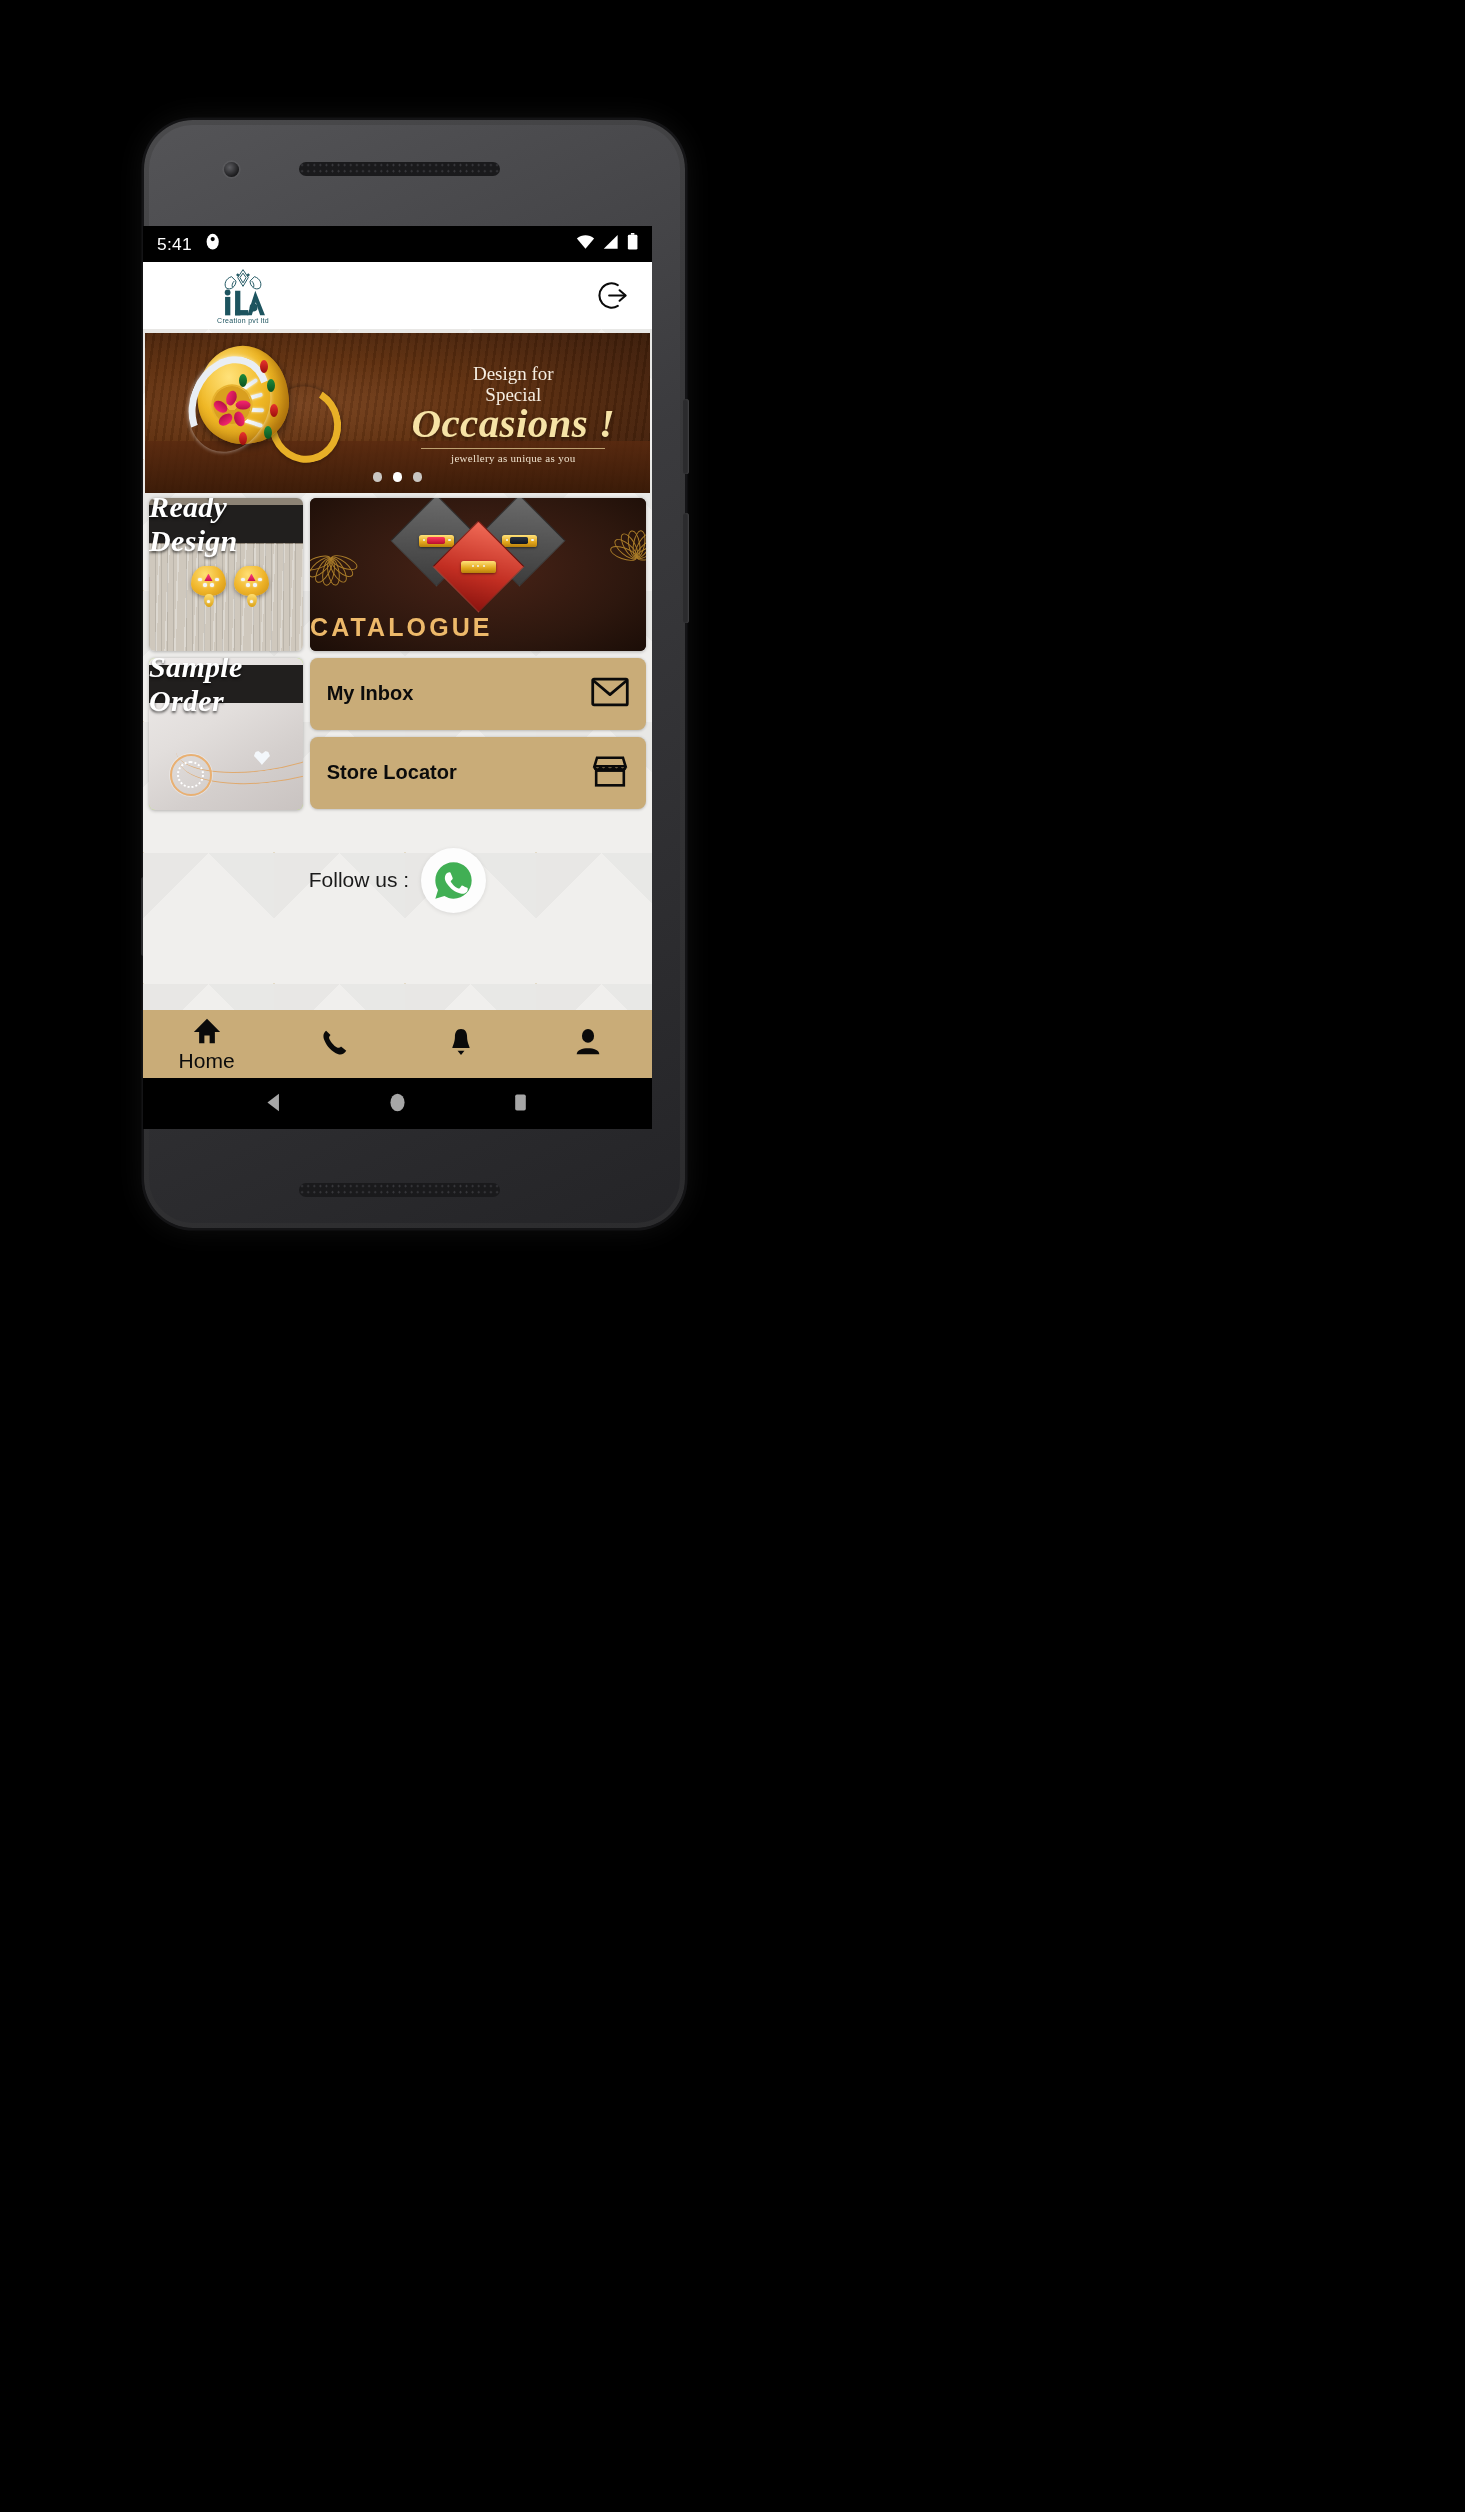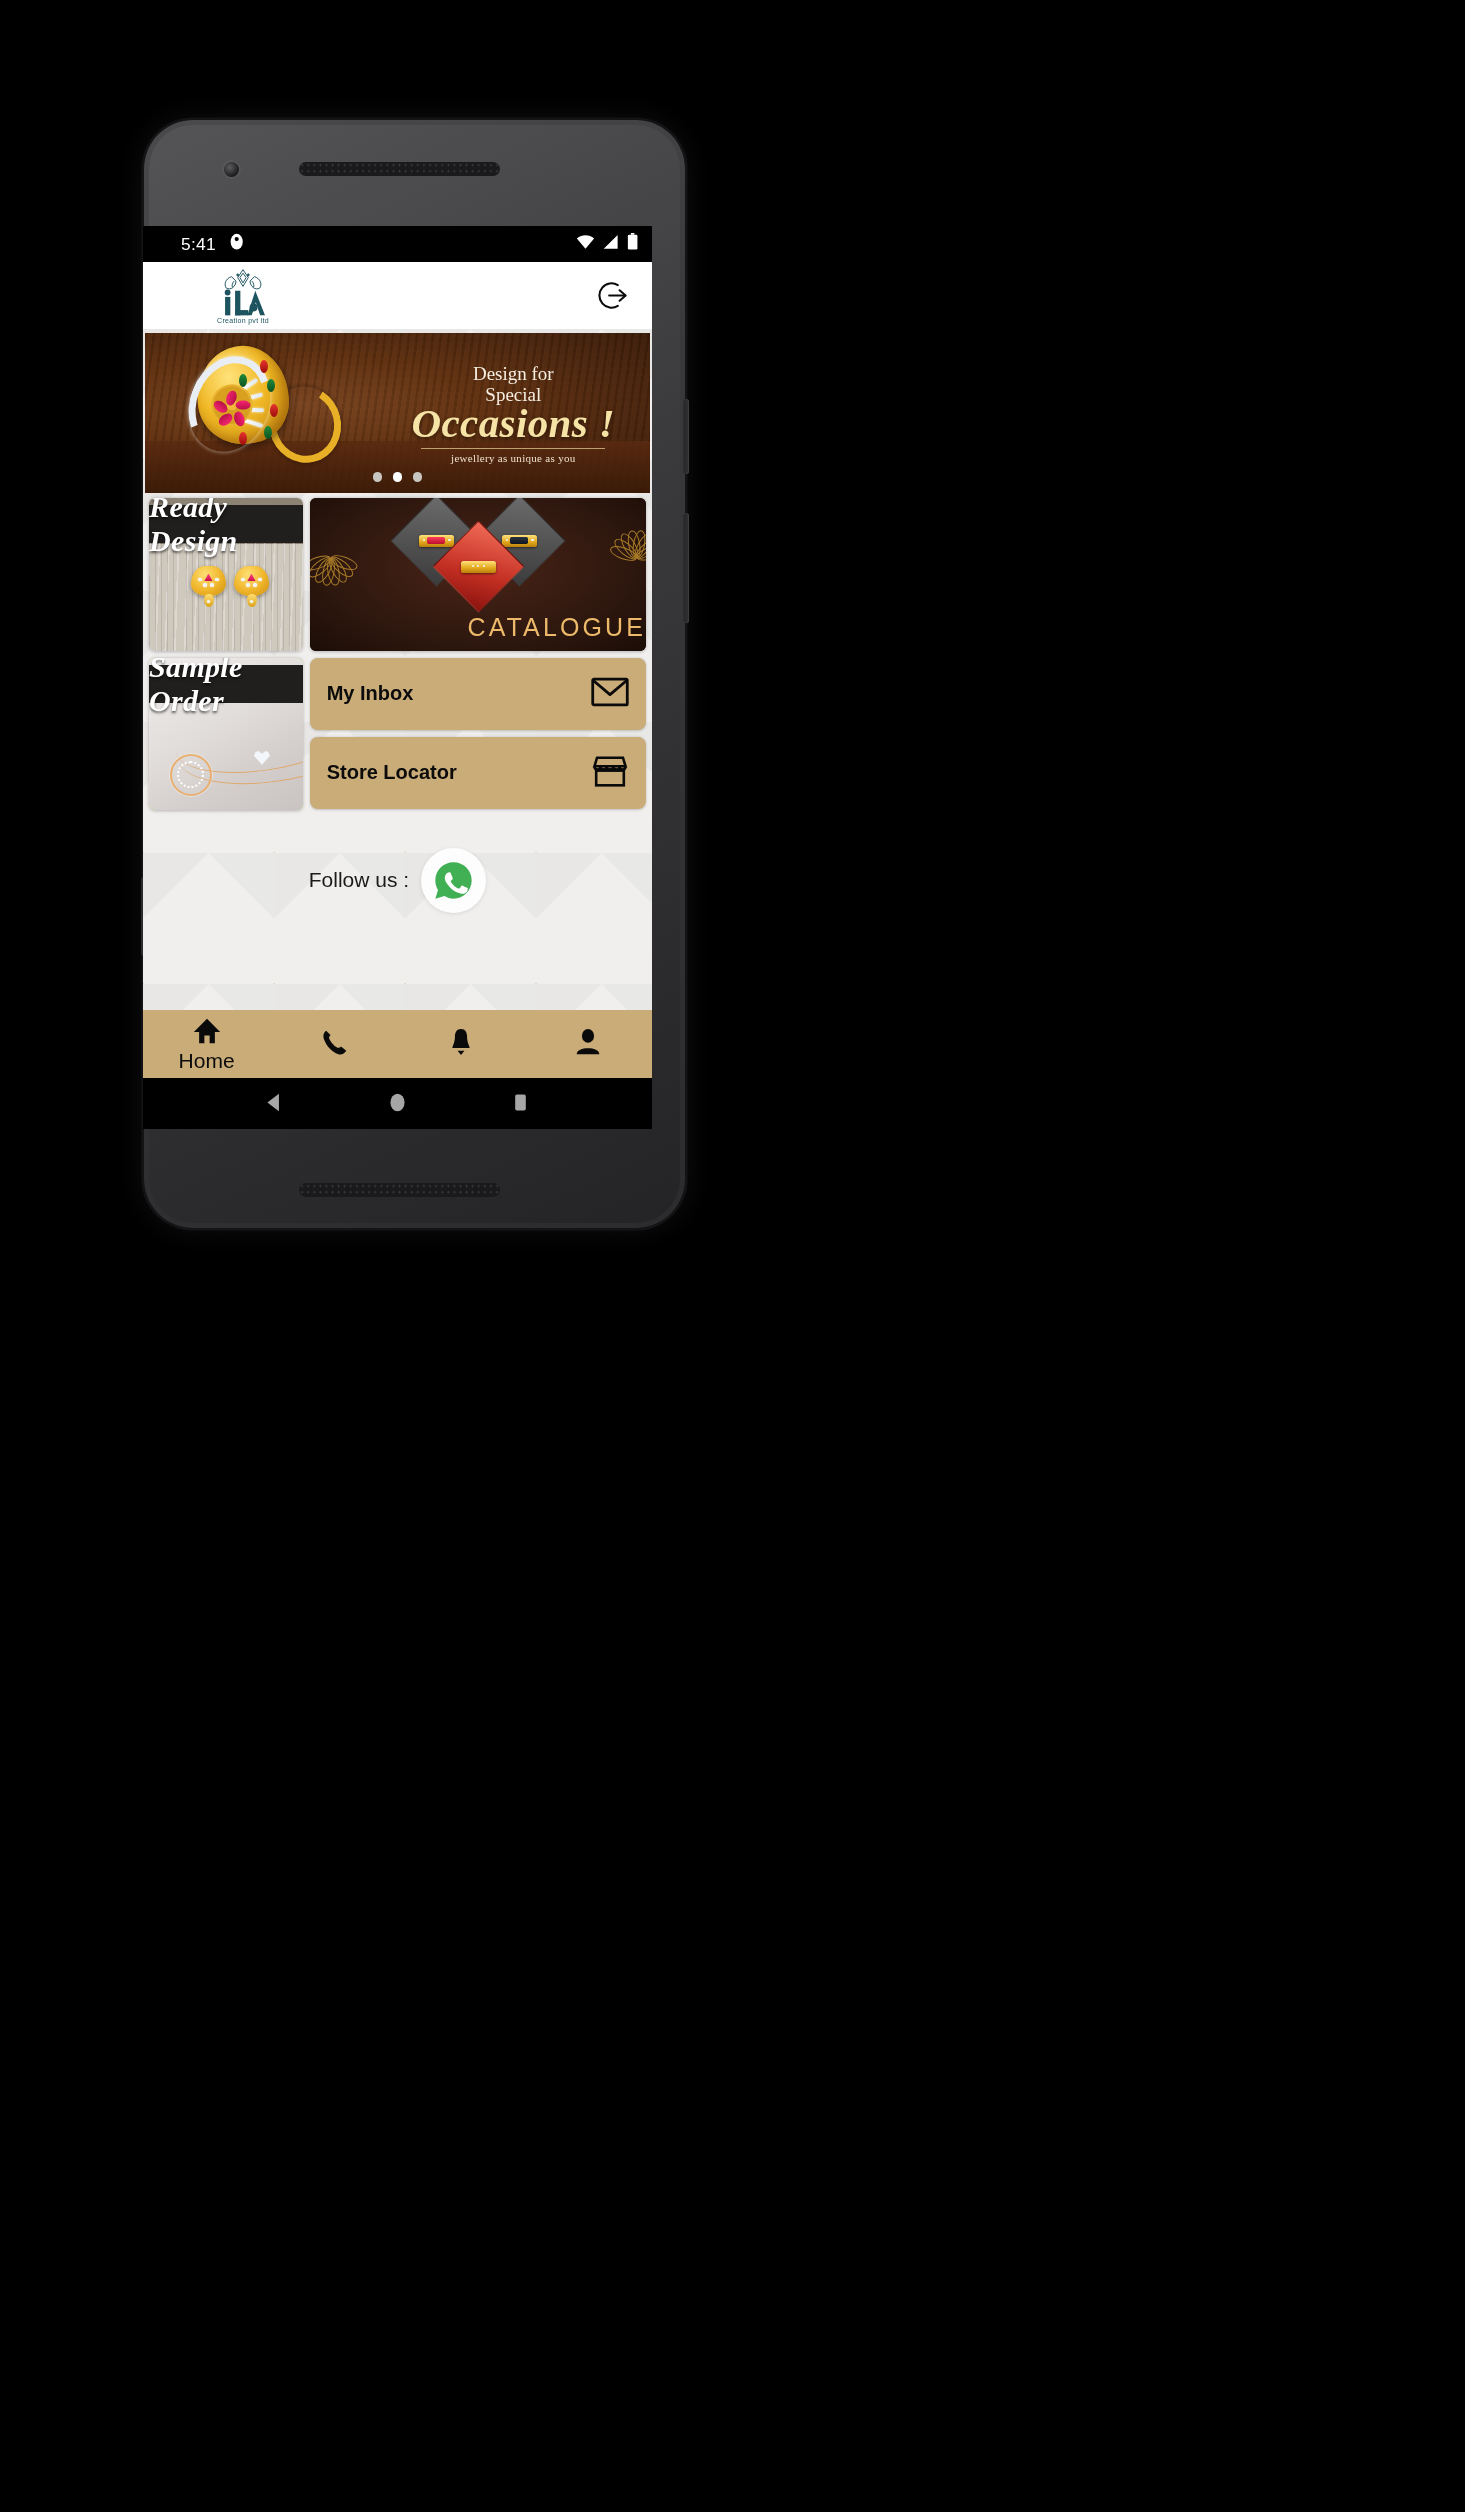--- a/index.html
+++ b/index.html
@@ -28,21 +28,21 @@
   .dev-btn.power{top:279px;height:75px;}
   .dev-btn.vol{top:393px;height:110px;}
   .dev-btn-left{position:absolute;left:-3.5px;top:757px;width:5.2px;height:79px;background:#2b2b2d;border-radius:2.6px;}
 
   
   #screen{position:absolute;left:143px;top:226px;width:509px;height:903px;background:#000;overflow:hidden;}
 
   
   #statusbar{height:36px;background:#000;color:#fff;display:flex;align-items:center;
              padding:0 14px;font-size:17.4px;font-weight:400;letter-spacing:0.3px;}
-  #statusbar .clock{margin-right:12.2px;margin-left:24px;}
+  #statusbar .clock{margin-right:12.2px;}
   .sb-icon{display:inline-block;}
   #sb-right{margin-left:auto;display:flex;align-items:center;gap:7px;}
 
   
   #appbar{height:67px;background:#fff;display:flex;align-items:center;
           justify-content:space-between;padding:0 19px;position:relative;}
   #logo{display:flex;flex-direction:column;align-items:center;margin-left:52px;}
   .logo-mark{width:58px;height:51px;position:relative;}
   .logo-sub{font-size:7px;color:#1d545f;letter-spacing:0.3px;margin-top:-1.7px;
             font-family:"Liberation Sans",sans-serif;}
@@ -156,22 +156,22 @@
   .dm.mid{left:51px;top:28px;background:linear-gradient(150deg,#f06a56,#c22e22 60%,#8c140f);}
   .dm-inner{transform:rotate(-45deg);width:100%;height:100%;display:flex;
         align-items:center;justify-content:center;}
   .cat-ring{width:38px;height:26px;position:relative;}
   .cr-bar{position:absolute;left:1.7px;top:7px;width:35px;height:12.2px;border-radius:2.6px;
         background:linear-gradient(#ffe27a,#e2a61c 60%,#b8800c);box-shadow:0 0.9px 2.6px rgba(0,0,0,.5);}
   .cr-stone{position:absolute;left:9.6px;top:9.6px;width:18.3px;height:7px;border-radius:1.7px;
         background:linear-gradient(#ff3b5c,#b80f2e);}
   .cr-stone.dark{background:linear-gradient(#2a3340,#10161f);}
   .cr-dia{position:absolute;width:2.6px;height:2.6px;border-radius:50%;background:#eef3f8;}
-  .cat-label{position:absolute;left:0;right:0;bottom:8.7px;text-align:right;
-        font-size:25px;font-weight:400;letter-spacing:3.1px;color:#edb96a;
+  .cat-label{position:absolute;left:0;right:0;bottom:8.7px;text-align:left;
+        font-size:25px;font-weight:700;letter-spacing:3.1px;color:#edb96a;
         font-family:"Liberation Sans",sans-serif;}
 
   
   #tile-sample{height:152px;background:#bef264;}
   .cloth{position:absolute;left:0;right:0;top:0;bottom:0;
         background:linear-gradient(150deg,#efeceb 0%,#e2dedc 42%,#d4cfcd 70%,#c9c3c1 100%);}
   .chain{position:absolute;border-bottom:1.7px solid #e0a86a;border-radius:50%;
         width:174px;height:61px;opacity:.95;}
   .pendant{position:absolute;left:21px;bottom:14px;width:38px;height:38px;border-radius:50%;
         border:2.6px solid #e9b072;box-shadow:0 0 0 0.9px rgba(255,255,255,.35);}

